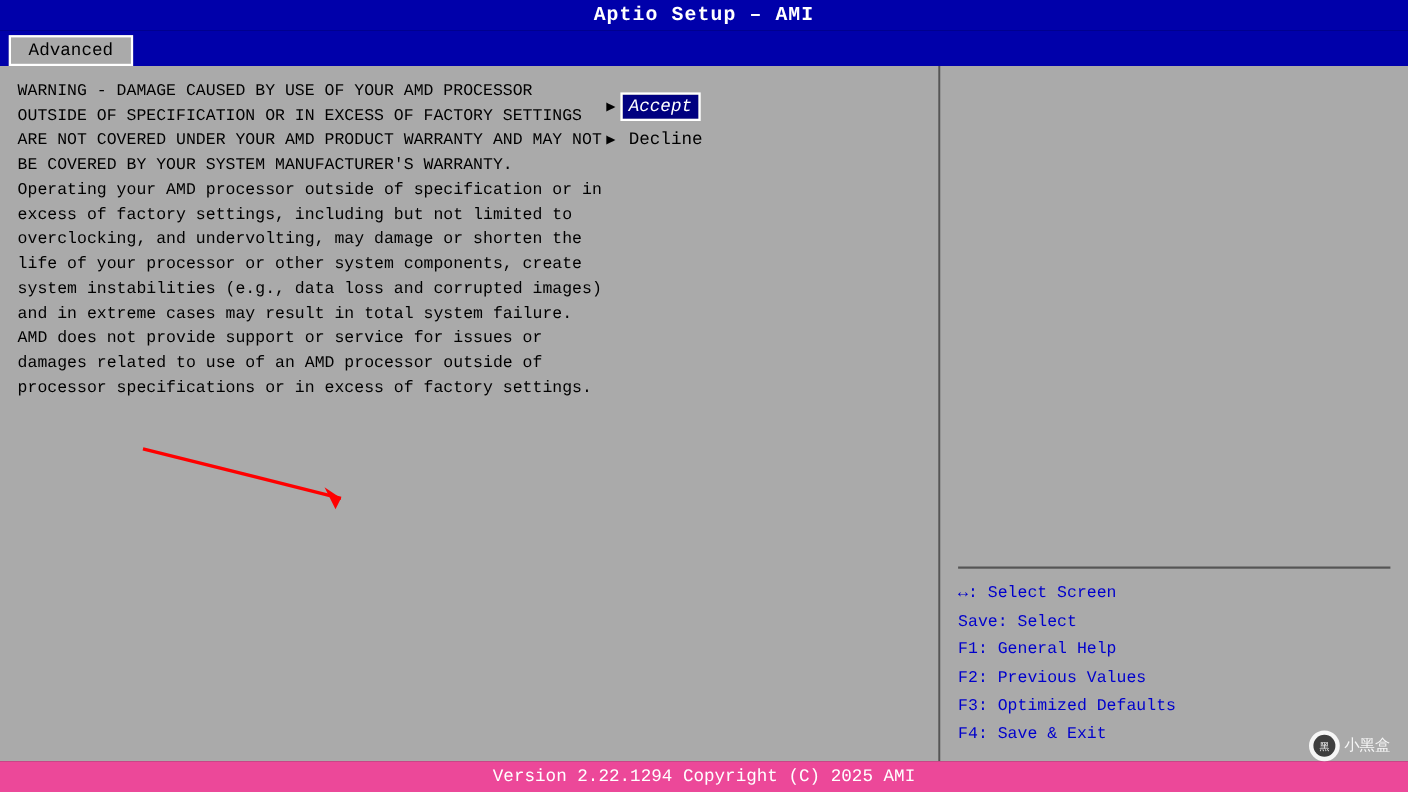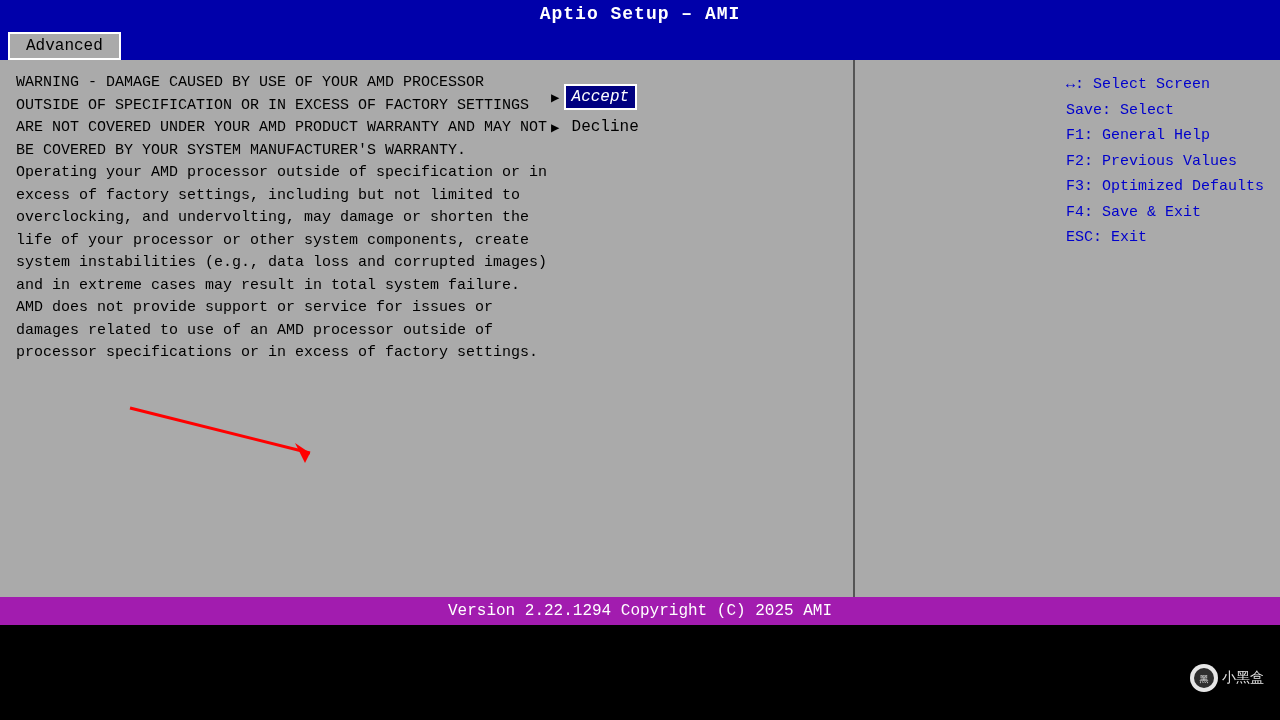--- a/index.html
+++ b/index.html
@@ -11,21 +11,21 @@
     body {
       width: 1280px;
       height: 720px;
       background: #000;
       font-family: 'Courier New', Courier, monospace;
       overflow: hidden;
     }
 
     #app {
       width: 1280px;
-      height: 625px;
+      height: 720px;
       display: flex;
       flex-direction: column;
       background: #000;
     }
 
     
     #title-bar {
       background: #0000aa;
       color: #fff;
       text-align: center;
@@ -117,39 +117,40 @@
     .option-item .label {
       padding: 2px 6px;
     }
 
     
     #right-panel {
       flex: 1;
       background: #aaaaaa;
       padding: 12px 16px;
       display: flex;
+      flex-direction: column;
       justify-content: flex-end;
     }
 
     #help-divider {
       border-top: 2px solid #555;
       margin-bottom: 10px;
       margin-top: auto;
     }
 
     #help-text {
       color: #0000cc;
       font-size: 15px;
       font-family: 'Courier New', Courier, monospace;
       line-height: 1.7;
     }
 
     
     #footer {
-      background: #a21caf;
+      background: #ec4899;
       color: #fff;
       text-align: center;
       padding: 5px 0;
       font-size: 16px;
       font-family: 'Courier New', Courier, monospace;
     }
 
     
     #watermark {
       position: absolute;
@@ -226,21 +227,20 @@
 
     <div id="right-panel">
       <div id="help-divider"></div>
       <div id="help-text">
         <div>↔:  Select Screen</div>
         <div>Save: Select</div>
         <div>F1:  General Help</div>
         <div>F2:  Previous Values</div>
         <div>F3:  Optimized Defaults</div>
         <div>F4:  Save &amp; Exit</div>
-        <div>ESC: Exit</div>
       </div>
     </div>
   </div>
 
   <div id="footer">
     <span>Version 2.22.1294 Copyright (C) 2025 AMI</span>
   </div>
 </div>
 
 <div id="watermark">

